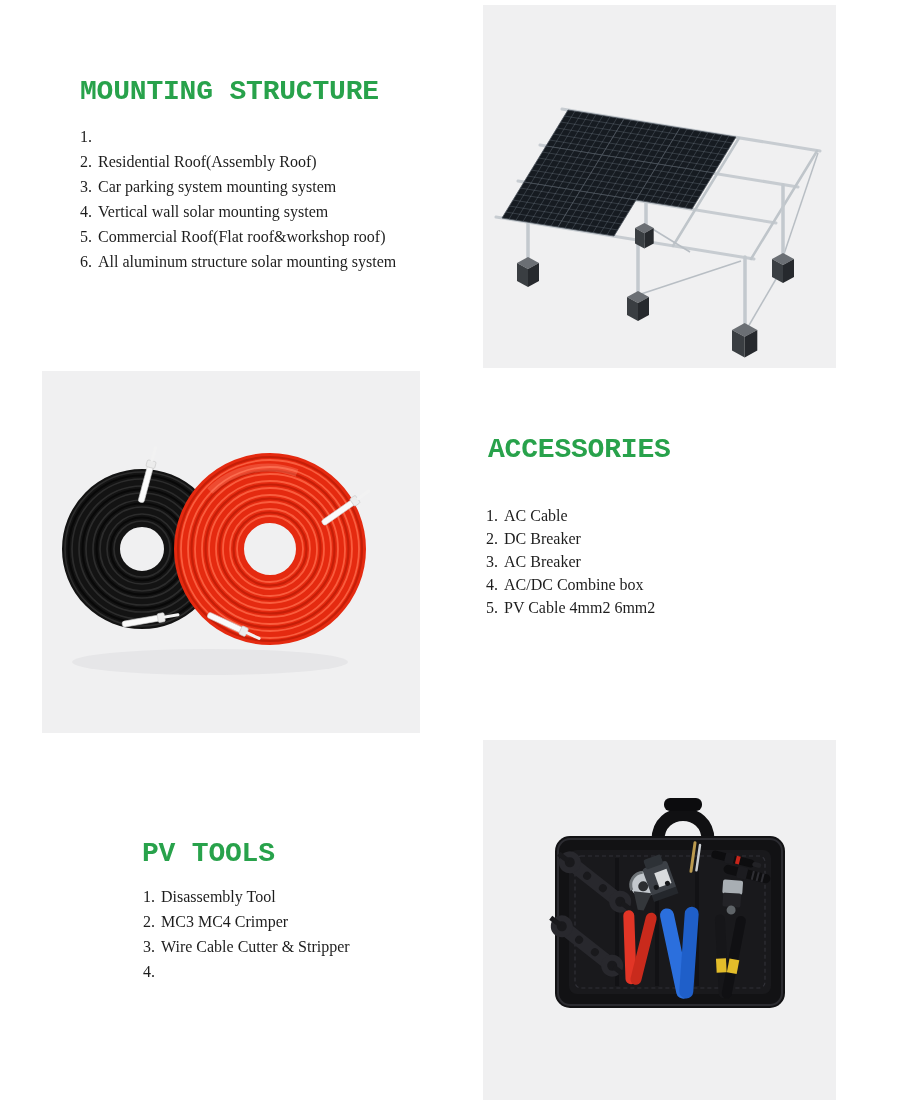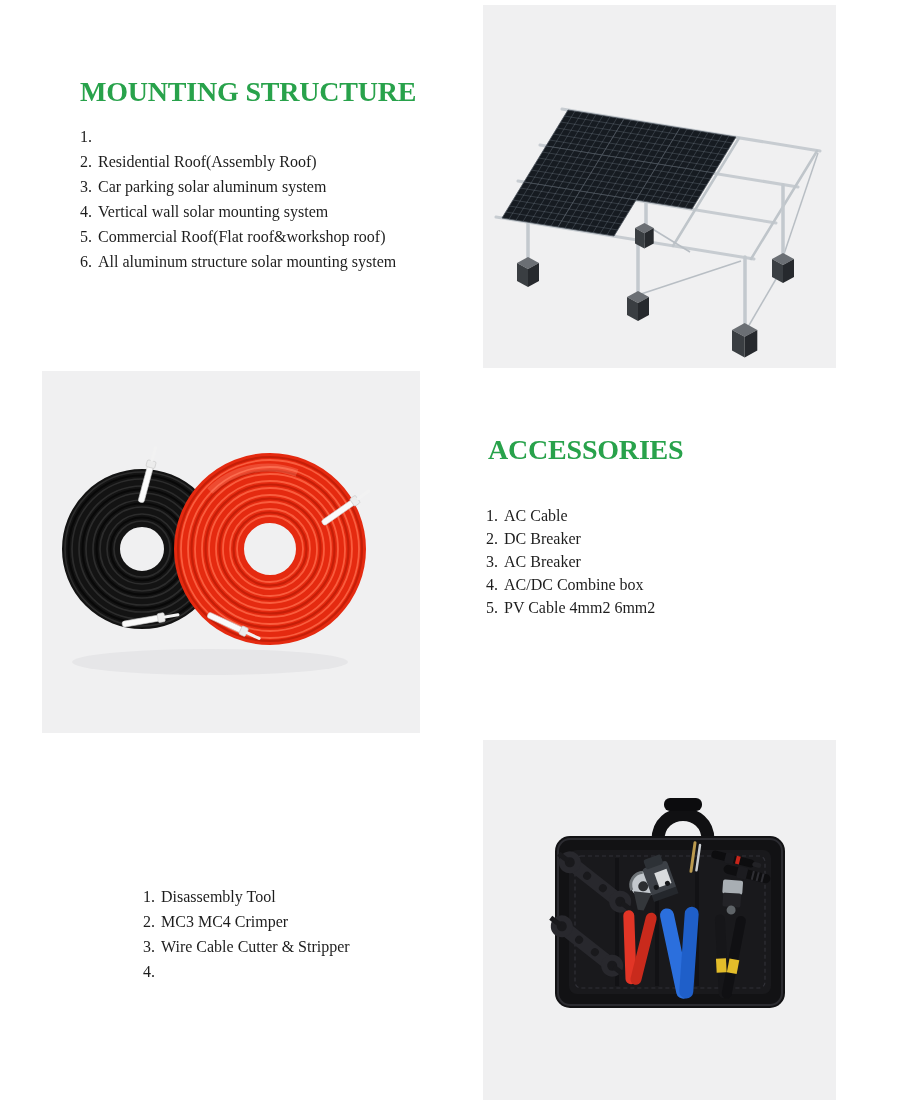--- a/index.html
+++ b/index.html
@@ -1,18 +1,18 @@
 <!DOCTYPE html>
 <html><head>
 <meta charset="utf-8">
 <style>
   html,body{margin:0;padding:0;background:#ffffff;}
   .page{position:relative;width:900px;height:1120px;background:#ffffff;overflow:hidden;
         font-family:"Liberation Sans",sans-serif;}
-  .hd{position:absolute;margin:0;font-family:Liberation Serif, serif;
+  .hd{position:absolute;margin:0;font-family:Liberation Mono, monospace;
       font-weight:700;font-size:28px;letter-spacing:-0.2px;color:#28a24b;white-space:nowrap;}
   .list{position:absolute;}
   .li{display:flex;align-items:baseline;font-family:"Liberation Serif",serif;
       font-size:16px;color:#1d1d1d;line-height:var(--lh,25px);white-space:nowrap;}
   .num{margin-right:6px;}
   .panel{position:absolute;background:#f0f0f1;}
   .panel svg{display:block;width:100%;height:100%;}
 </style>
 </head>
 <body>
@@ -24,21 +24,21 @@
   <div class="list" style="left:80px;top:124px;--lh:25px">
     <div class="li">
         <span class="num">1.</span>
       </div>
     <div class="li">
         <span class="num">2.</span>
         <span>Residential Roof(Assembly Roof)</span>
       </div>
     <div class="li">
         <span class="num">3.</span>
-        <span>Car parking solar aluminum system</span>
+        <span>Car parking system mounting system</span>
       </div>
     <div class="li">
         <span class="num">4.</span>
         <span>Vertical wall solar mounting system</span>
       </div>
     <div class="li">
         <span class="num">5.</span>
         <span>Commercial Roof(Flat roof&amp;workshop roof)</span>
       </div>
     <div class="li">
@@ -186,20 +186,21 @@
     <div class="li">
         <span class="num">4.</span>
         <span>AC/DC Combine box</span>
       </div>
     <div class="li">
         <span class="num">5.</span>
         <span>PV Cable 4mm2 6mm2</span>
       </div>
   </div>
 
+  <h2 class="hd" style="left:142px;top:838px">PV TOOLS</h2>
 
   <div class="list" style="left:143px;top:884px;--lh:25px">
     <div class="li">
         <span class="num">1.</span>
         <span>Disassembly Tool</span>
       </div>
     <div class="li">
         <span class="num">2.</span>
         <span>MC3 MC4 Crimper</span>
       </div>

